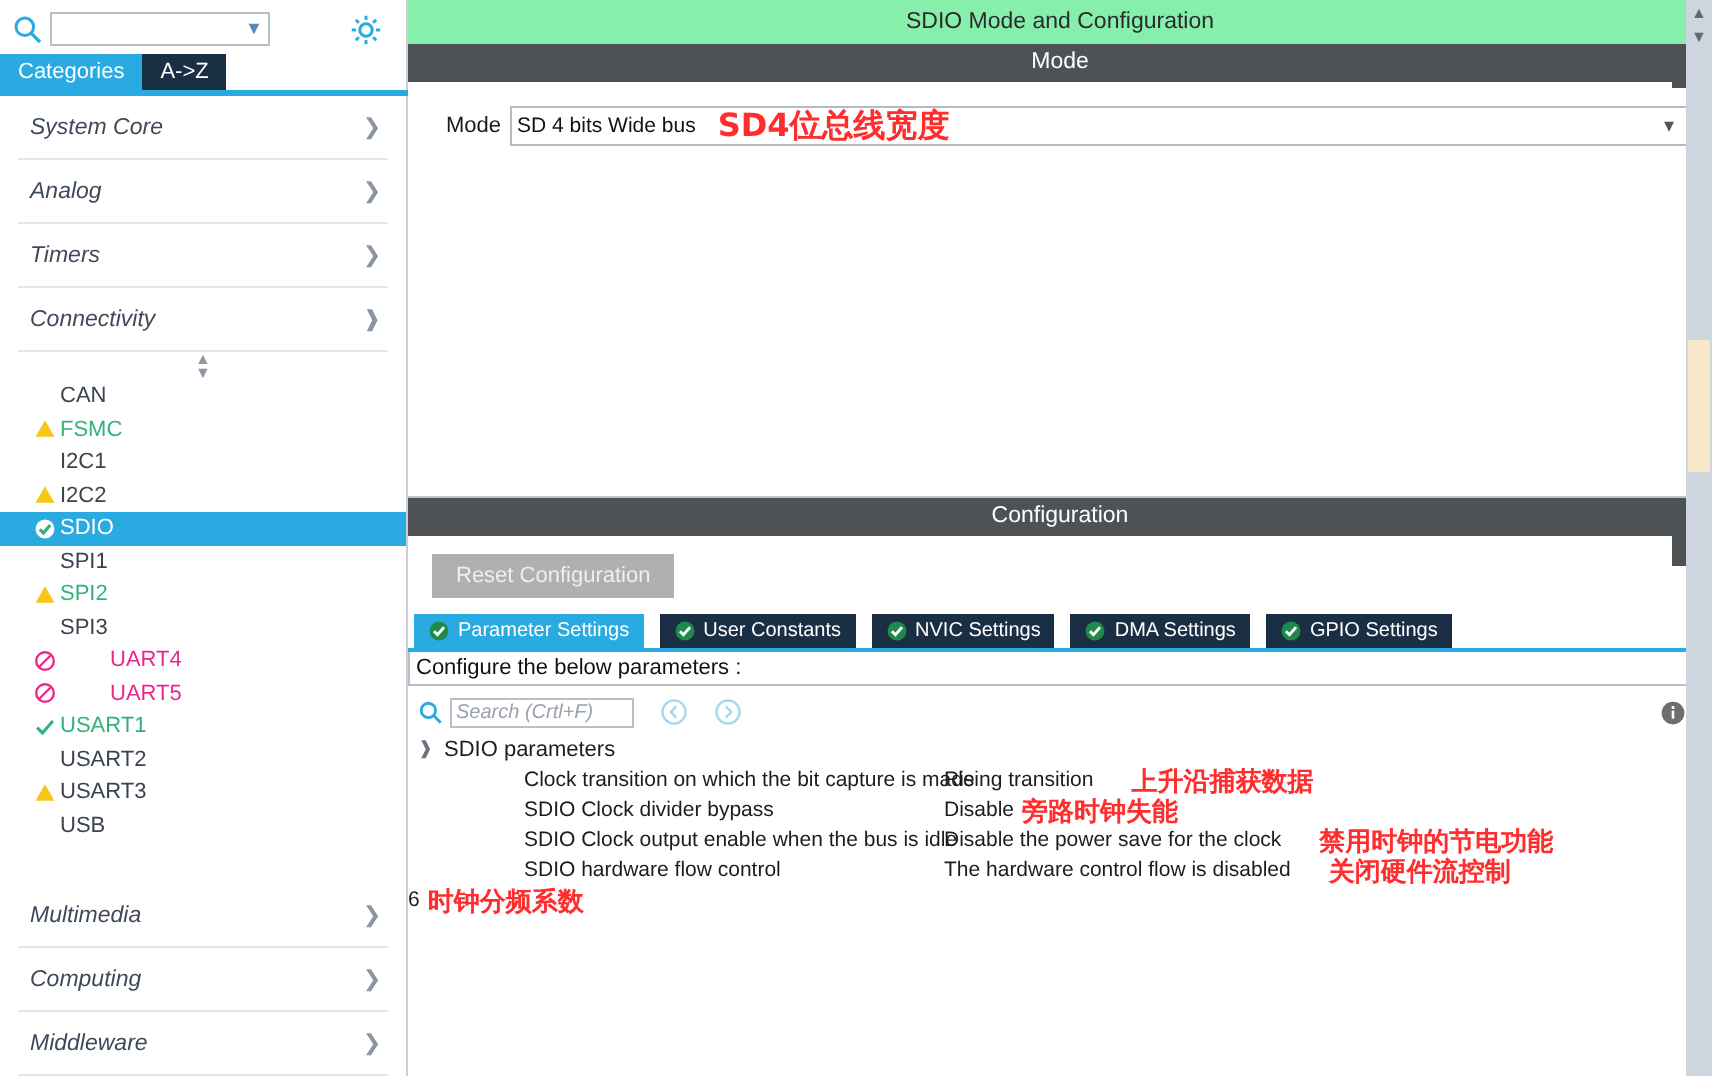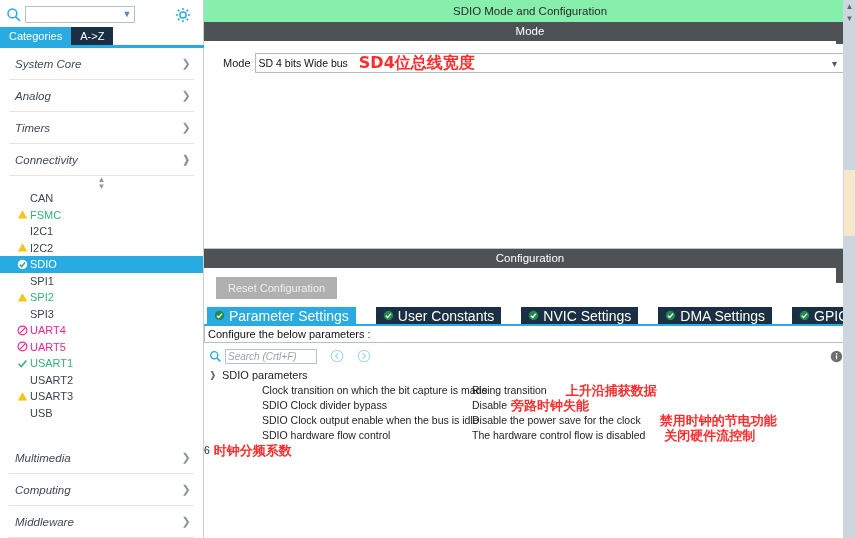--- a/index.html
+++ b/index.html
@@ -91,21 +91,21 @@
     height: 16.5px;
     display: flex; align-items: center;
     padding-left: 14px;
     box-sizing: border-box;
   }
   .periph-item.sel { background: #29abe2; }
   .periph-item.sel .pname { color: #ffffff; }
   .pic { width: 16px; flex: 0 0 16px; display: flex; align-items: center; justify-content: center; }
   .pname { font-size: 11px; color: #3b4250; white-space: nowrap; }
   .pname.green { color: #33b27b; }
-  .pname.pink  { color: #ec268f; }
+  .pname.pink  { color: #ec268f; margin-left: 25px; }
 
   .cat-list-bottom { position: absolute; left: 0; right: 0; bottom: 0; }
 
   
   #right {
     flex: 1 1 auto;
     height: 538px;
     position: relative;
     background: #ffffff;
     overflow: hidden;
@@ -162,24 +162,24 @@
     font-size: 11px;
     padding: 5px 12px;
     border: none;
     font-family: inherit;
   }
   .cfg-tabs { display: flex; margin-top: 8px; padding-left: 3px; position: relative; }
   .cfg-tab {
     display: flex; align-items: center;
     height: 17px;
     padding: 0 7px;
-    margin-right: 20px;
+    margin-right: 8px;
     background: #1b2f44;
     color: #ffffff;
-    font-size: 14px;
+    font-size: 10px;
     white-space: nowrap;
   }
   .cfg-tab.active { background: #29abe2; }
   .tab-check { width: 11px; height: 11px; margin-right: 4px; flex: 0 0 11px; }
   .cfg-underline { height: 2px; background: #29abe2; }
 
   .cfg-note {
     border: 1px solid #b8c0c8;
     border-top: none;
     height: 17px;

